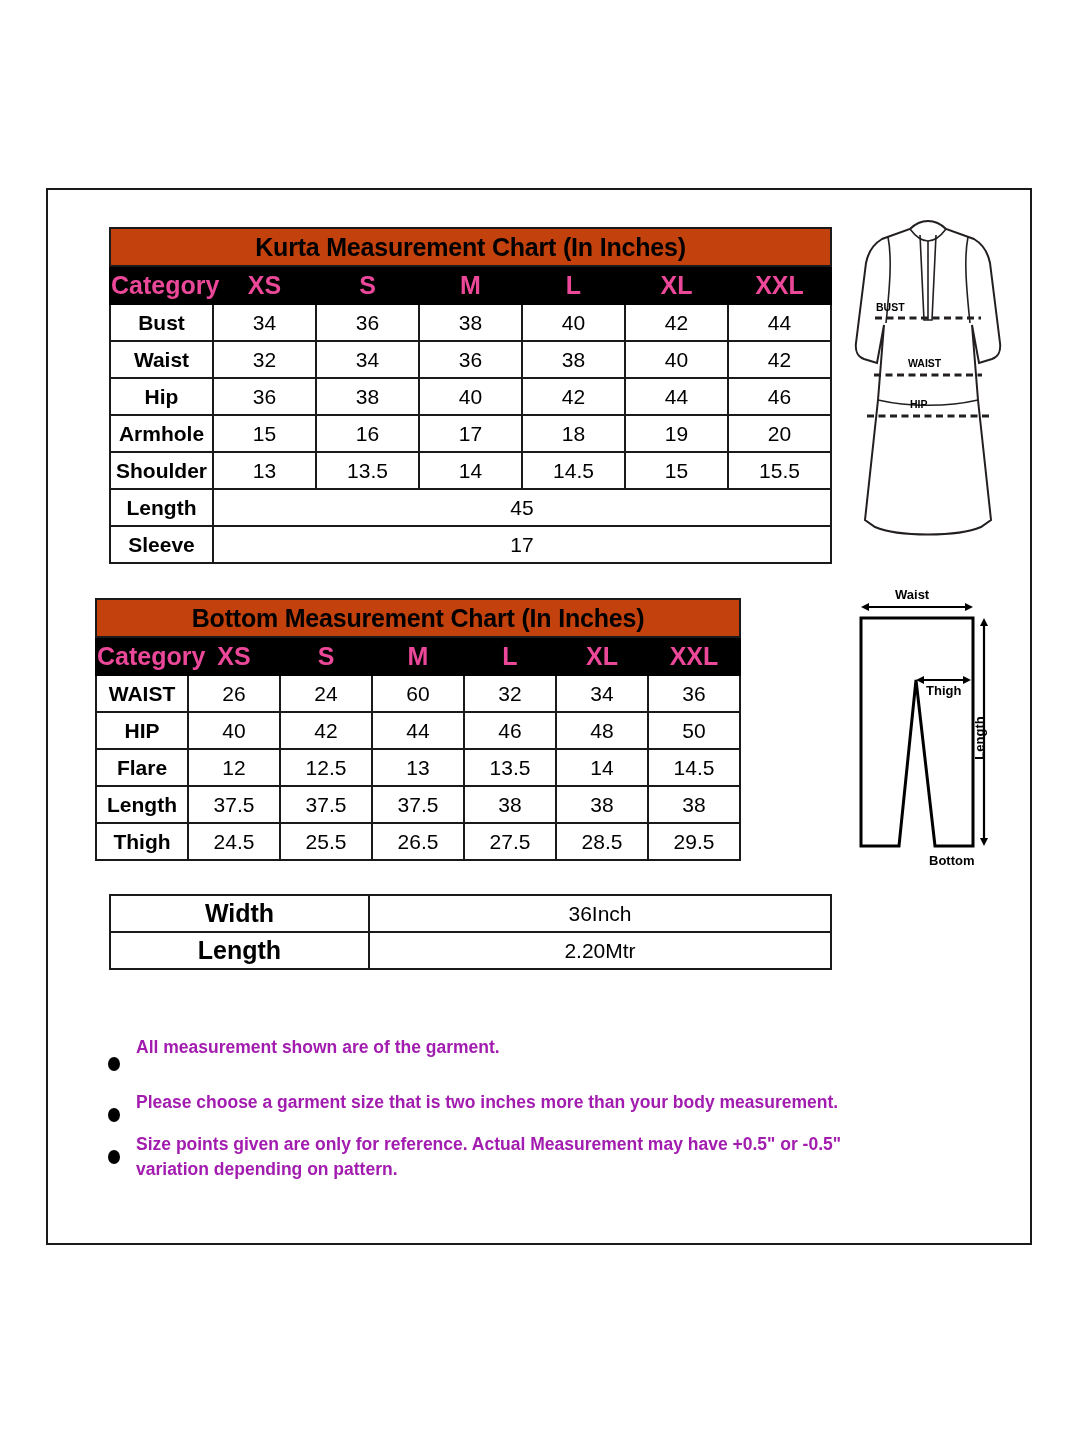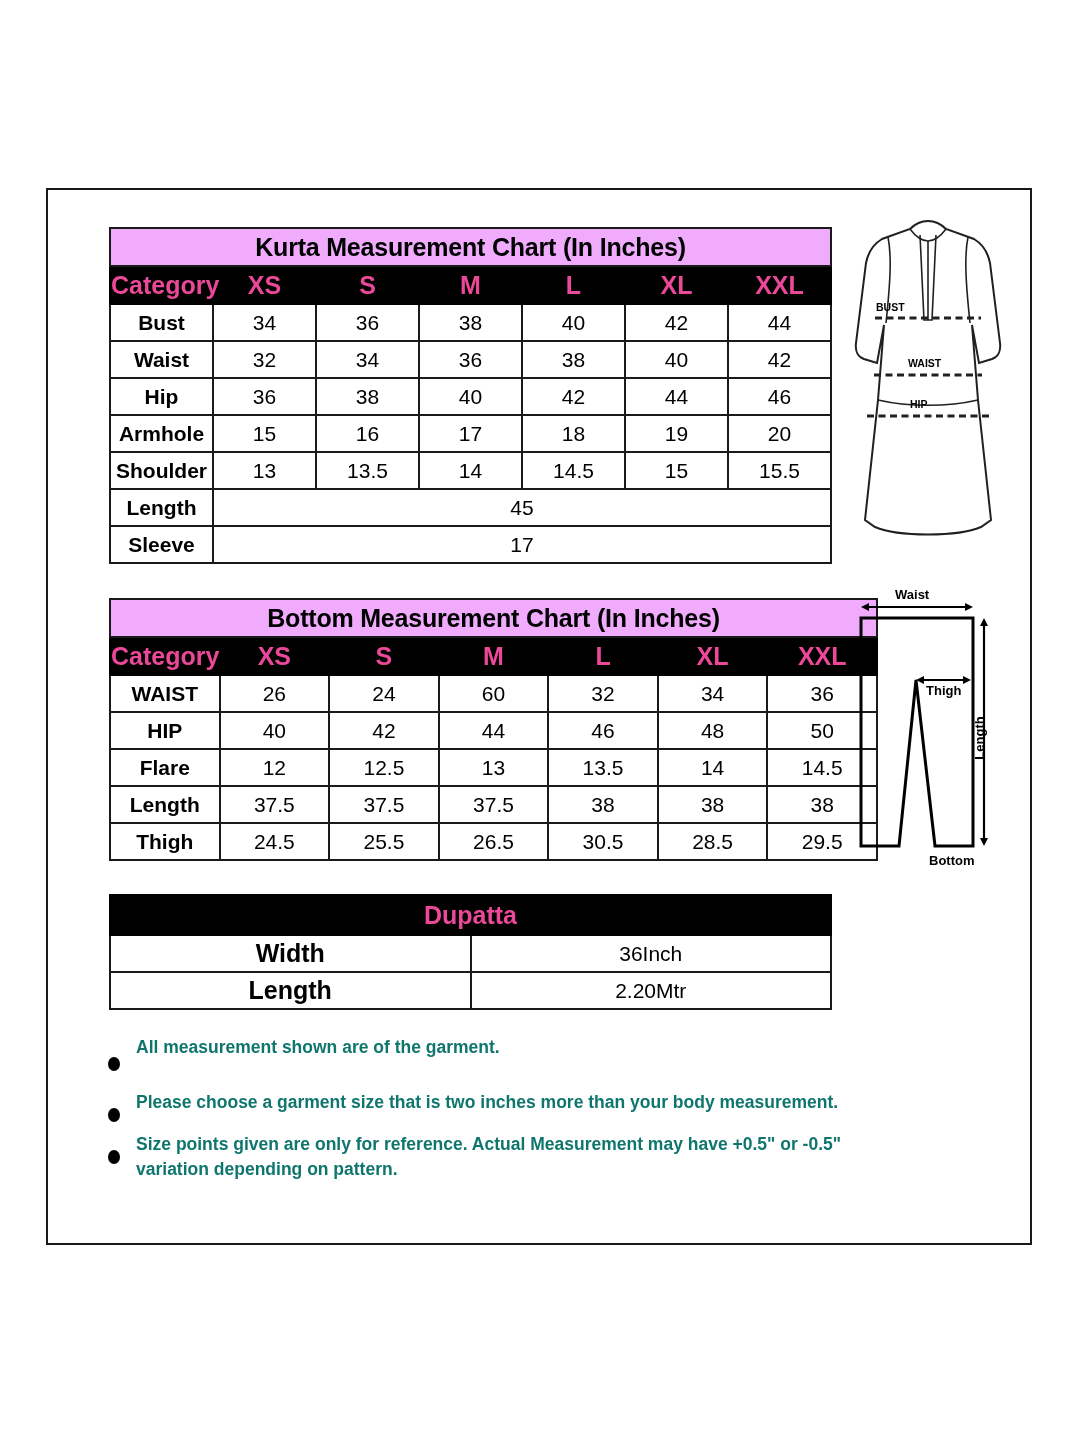--- a/index.html
+++ b/index.html
@@ -40,21 +40,21 @@
     vertical-align: middle;
     font-weight: bold;
     padding: 0;
     box-sizing: border-box;
   }
   .title-row td {
     font-size: 25px;
     font-weight: bold;
     letter-spacing: -0.2px;
     height: 38px;
-    background: #f0abfc;
+    background: #c2410c;
     color: #000;
   }
   .head-row td {
     background: #000000;
     color: #ec4899;
     font-size: 25px;
     height: 38px;
     border-color: #000000;
   }
   .data-row td {
@@ -65,21 +65,21 @@
   }
   .data-row td.value {
     font-weight: normal;
   }
   .cat-cell { width: 259px; }
   .size-cell { width: 77.3px; }
 
   
   #kurta-chart { left: 61px; top: 37px; width: 723px; }
   
-  #bottom-chart { left: 61px; top: 408px; width: 769px; }
+  #bottom-chart { left: 47px; top: 408px; width: 646px; }
   
   #dupatta-chart { left: 61px; top: 704px; width: 723px; }
 
   #dupatta-chart .head-row td {
     font-size: 25px;
     height: 40px;
   }
   #dupatta-chart .data-row td { height: 37px; }
   #dupatta-chart .dup-label { width: 259px; font-weight: bold; font-size: 25px;}
   #dupatta-chart .dup-value { font-weight: normal; font-size: 21px;}
@@ -91,21 +91,21 @@
     top: 845px;
     width: 820px;
   }
   .note {
     position: relative;
     padding-left: 68px;
     margin-bottom: 16px;
     font-size: 17.5px;
     font-weight: bold;
     line-height: 1.45;
-    color: #0f766e;
+    color: #a21caf;
   }
   .note .bullet {
     position: absolute;
     left: 40px;
     top: 22px;
     width: 12px;
     height: 14px;
     background: #000;
     border-radius: 50%;
   }
@@ -260,32 +260,29 @@
       <td class="value">37.5</td>
       <td class="value">38</td>
       <td class="value">38</td>
       <td class="value">38</td>
     </tr>
     <tr class="data-row">
       <td>Thigh</td>
       <td class="value">24.5</td>
       <td class="value">25.5</td>
       <td class="value">26.5</td>
-      <td class="value">30.5</td>
+      <td class="value">27.5</td>
       <td class="value">28.5</td>
       <td class="value">29.5</td>
     </tr>
   </tbody>
     </table>
 
   <table class="chart" id="dupatta-chart">
     <tbody>
-        <tr class="head-row">
-      <td colspan="2">Dupatta</td>
-    </tr>
     <tr class="data-row">
       <td class="dup-label">Width</td>
       <td class="dup-value">36Inch</td>
     </tr>
     <tr class="data-row">
       <td class="dup-label">Length</td>
       <td class="dup-value">2.20Mtr</td>
     </tr>
   </tbody>
     </table>

